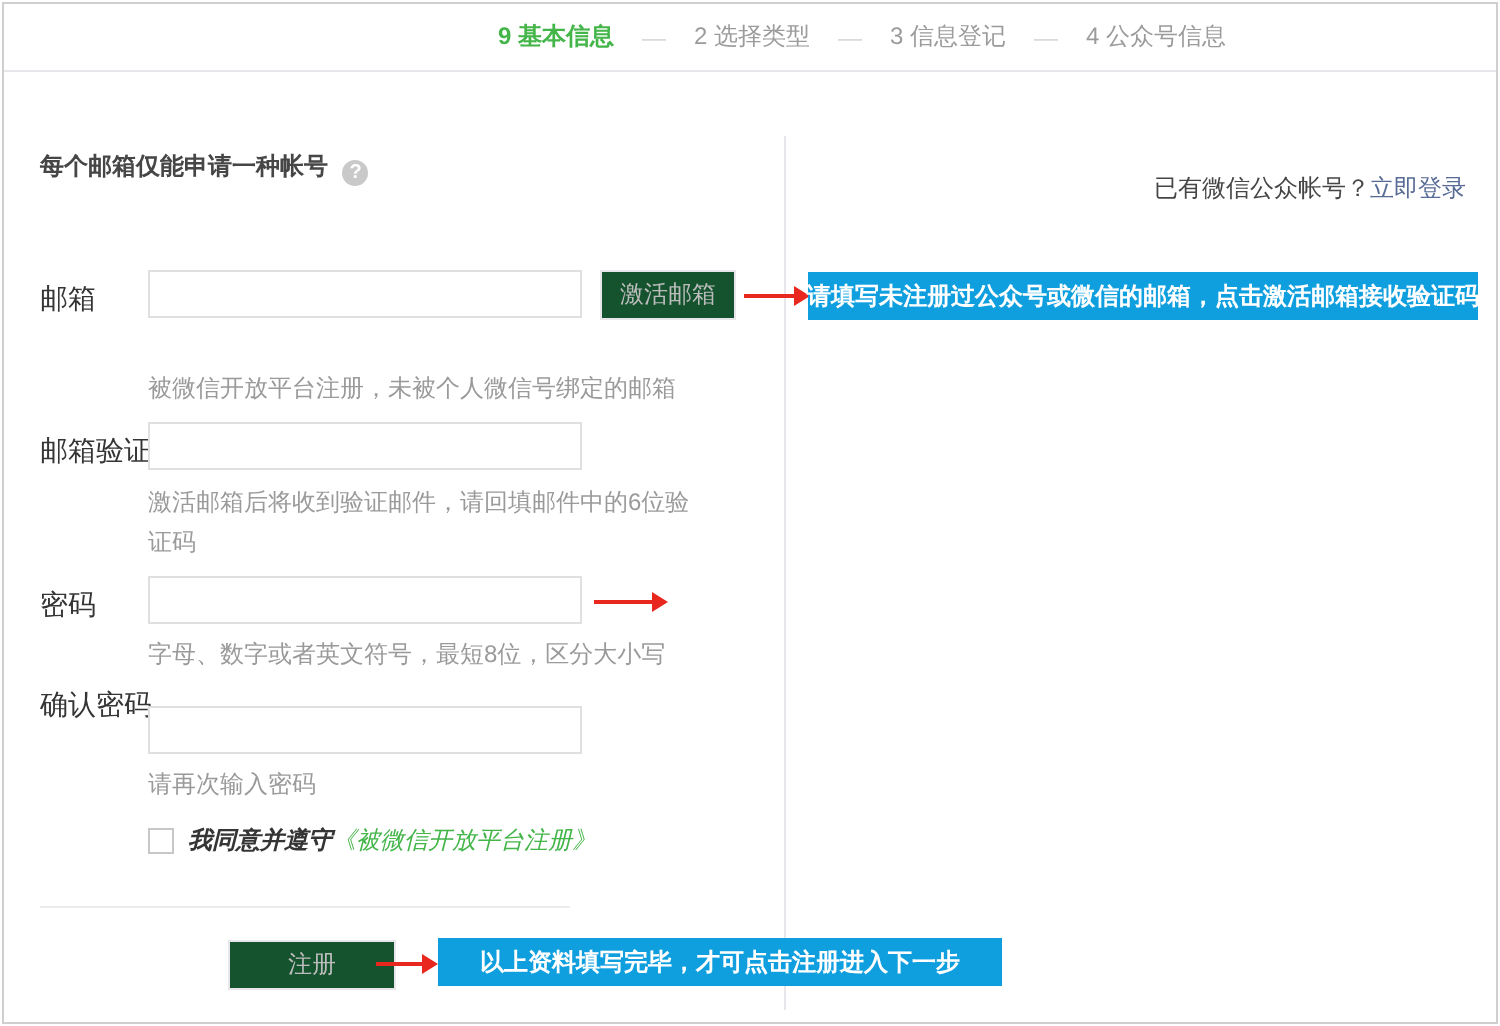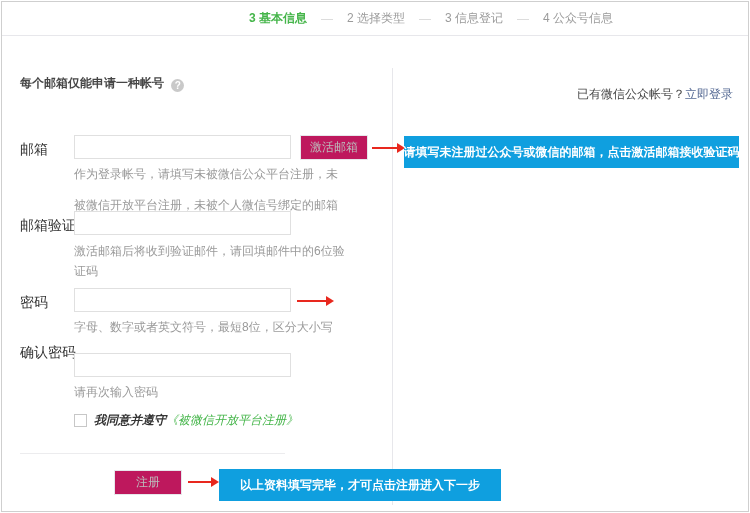--- a/index.html
+++ b/index.html
@@ -52,52 +52,52 @@
   
   .flabel{position:absolute;left:18px;font-size:14px;color:#353535;}
   .finput{
     position:absolute;left:72px;width:217px;height:24px;
     border:1px solid #e0e0e0;background:#fff;
     font-size:13px;padding:0 6px;color:#353535;outline:none;
   }
   .fhelper{position:absolute;left:72px;font-size:12px;color:#9a9a9a;line-height:20px;white-space:nowrap;}
   .gray-btn{
     position:absolute;height:25px;
-    background:#be185d;border:1px solid #e7e7eb;
+    background:#14532d;border:1px solid #e7e7eb;
     font-size:12px;color:#bcbcbc;text-align:center;cursor:pointer;
   }
   
   .agree{position:absolute;left:72px;top:410px;font-size:12px;color:#353535;font-weight:bold;display:flex;align-items:center;font-style:italic;}
   .checkbox{
     width:13px;height:13px;border:1px solid #c7c7c7;background:#fff;
     display:inline-block;margin-right:7px;cursor:pointer;flex:none;
   }
   .agree-link{color:var(--green);text-decoration:none;font-weight:normal;cursor:pointer;}
   .hdivider{position:absolute;left:18px;top:451px;width:265px;height:1px;background:#ececee;}
   
   .bluebox{
-    position:absolute;height:32px;background:var(--blue-box);
+    position:absolute;height:24px;background:var(--blue-box);
     color:#fff;font-size:12px;font-weight:bold;
     display:flex;align-items:center;justify-content:center;
     padding:0 6px;white-space:nowrap;
   }
   .arrow{position:absolute;height:2px;background:var(--red);}
   .arrow::after{
     content:"";position:absolute;right:-7px;top:-4px;
     border-left:8px solid var(--red);
     border-top:5px solid transparent;border-bottom:5px solid transparent;
   }
 </style>
 </head>
 <body>
 
 <div class="page">
 
   <div class="header">
-    <span class="step active">3 基本信息</span>
+    <span class="step active">9 基本信息</span>
     <span class="step-sep">—</span>
     <span class="step">2 选择类型</span>
     <span class="step-sep">—</span>
     <span class="step">3 信息登记</span>
     <span class="step-sep">—</span>
     <span class="step">4 公众号信息</span>
   </div>
 
   <div class="note">
     <span>每个邮箱仅能申请一种帐号</span>
@@ -108,22 +108,21 @@
     <span>已有微信公众帐号？</span><a class="login-link">立即登录</a>
   </div>
 
   <div class="vdivider"></div>
 
   <label class="flabel" style="top:139px;">邮箱</label>
   <input class="finput" style="top: 133px;" type="text" value="">
   <button class="gray-btn" style="left:298px;top:133px;width:68px;">激活邮箱</button>
   <div class="arrow" style="left:370px;top:145px;width:26px;"></div>
   <div class="bluebox" style="left:402px;top:134px;width:335px;">请填写未注册过公众号或微信的邮箱，点击激活邮箱接收验证码</div>
-  <div class="fhelper" style="top:162px;">作为登录帐号，请填写未被微信公众平台注册，未</div>
-  <div class="fhelper" style="top:193px;">被微信开放平台注册，未被个人微信号绑定的邮箱</div>
+  <div class="fhelper" style="top:182px;">被微信开放平台注册，未被个人微信号绑定的邮箱</div>
 
   <label class="flabel" style="top:215px;">邮箱验证码</label>
   <input class="finput" style="top: 209px;" type="text" value="">
   <div class="fhelper" style="top:239px;">激活邮箱后将收到验证邮件，请回填邮件中的6位验</div>
   <div class="fhelper" style="top:259px;">证码</div>
 
   <label class="flabel" style="top:292px;">密码</label>
   <input class="finput" style="top: 286px;" type="password" value="">
   <div class="arrow" style="left:295px;top:298px;width:30px;"></div>
   <div class="fhelper" style="top:315px;">字母、数字或者英文符号，最短8位，区分大小写</div>
@@ -133,17 +132,17 @@
   <div class="fhelper" style="top:380px;">请再次输入密码</div>
 
   <div class="agree">
     <span class="checkbox"></span>
     <span>我同意并遵守</span>
       <a class="agree-link">《被微信开放平台注册》</a>
   </div>
 
   <div class="hdivider"></div>
 
-  <button class="gray-btn" style="left:112px;top:468px;width:68px;">注册</button>
+  <button class="gray-btn" style="left:112px;top:468px;width:84px;">注册</button>
   <div class="arrow" style="left:186px;top:479px;width:24px;"></div>
   <div class="bluebox" style="left:217px;top:467px;width:282px;">以上资料填写完毕，才可点击注册进入下一步</div>
 
 </div>
 
 </body></html>

